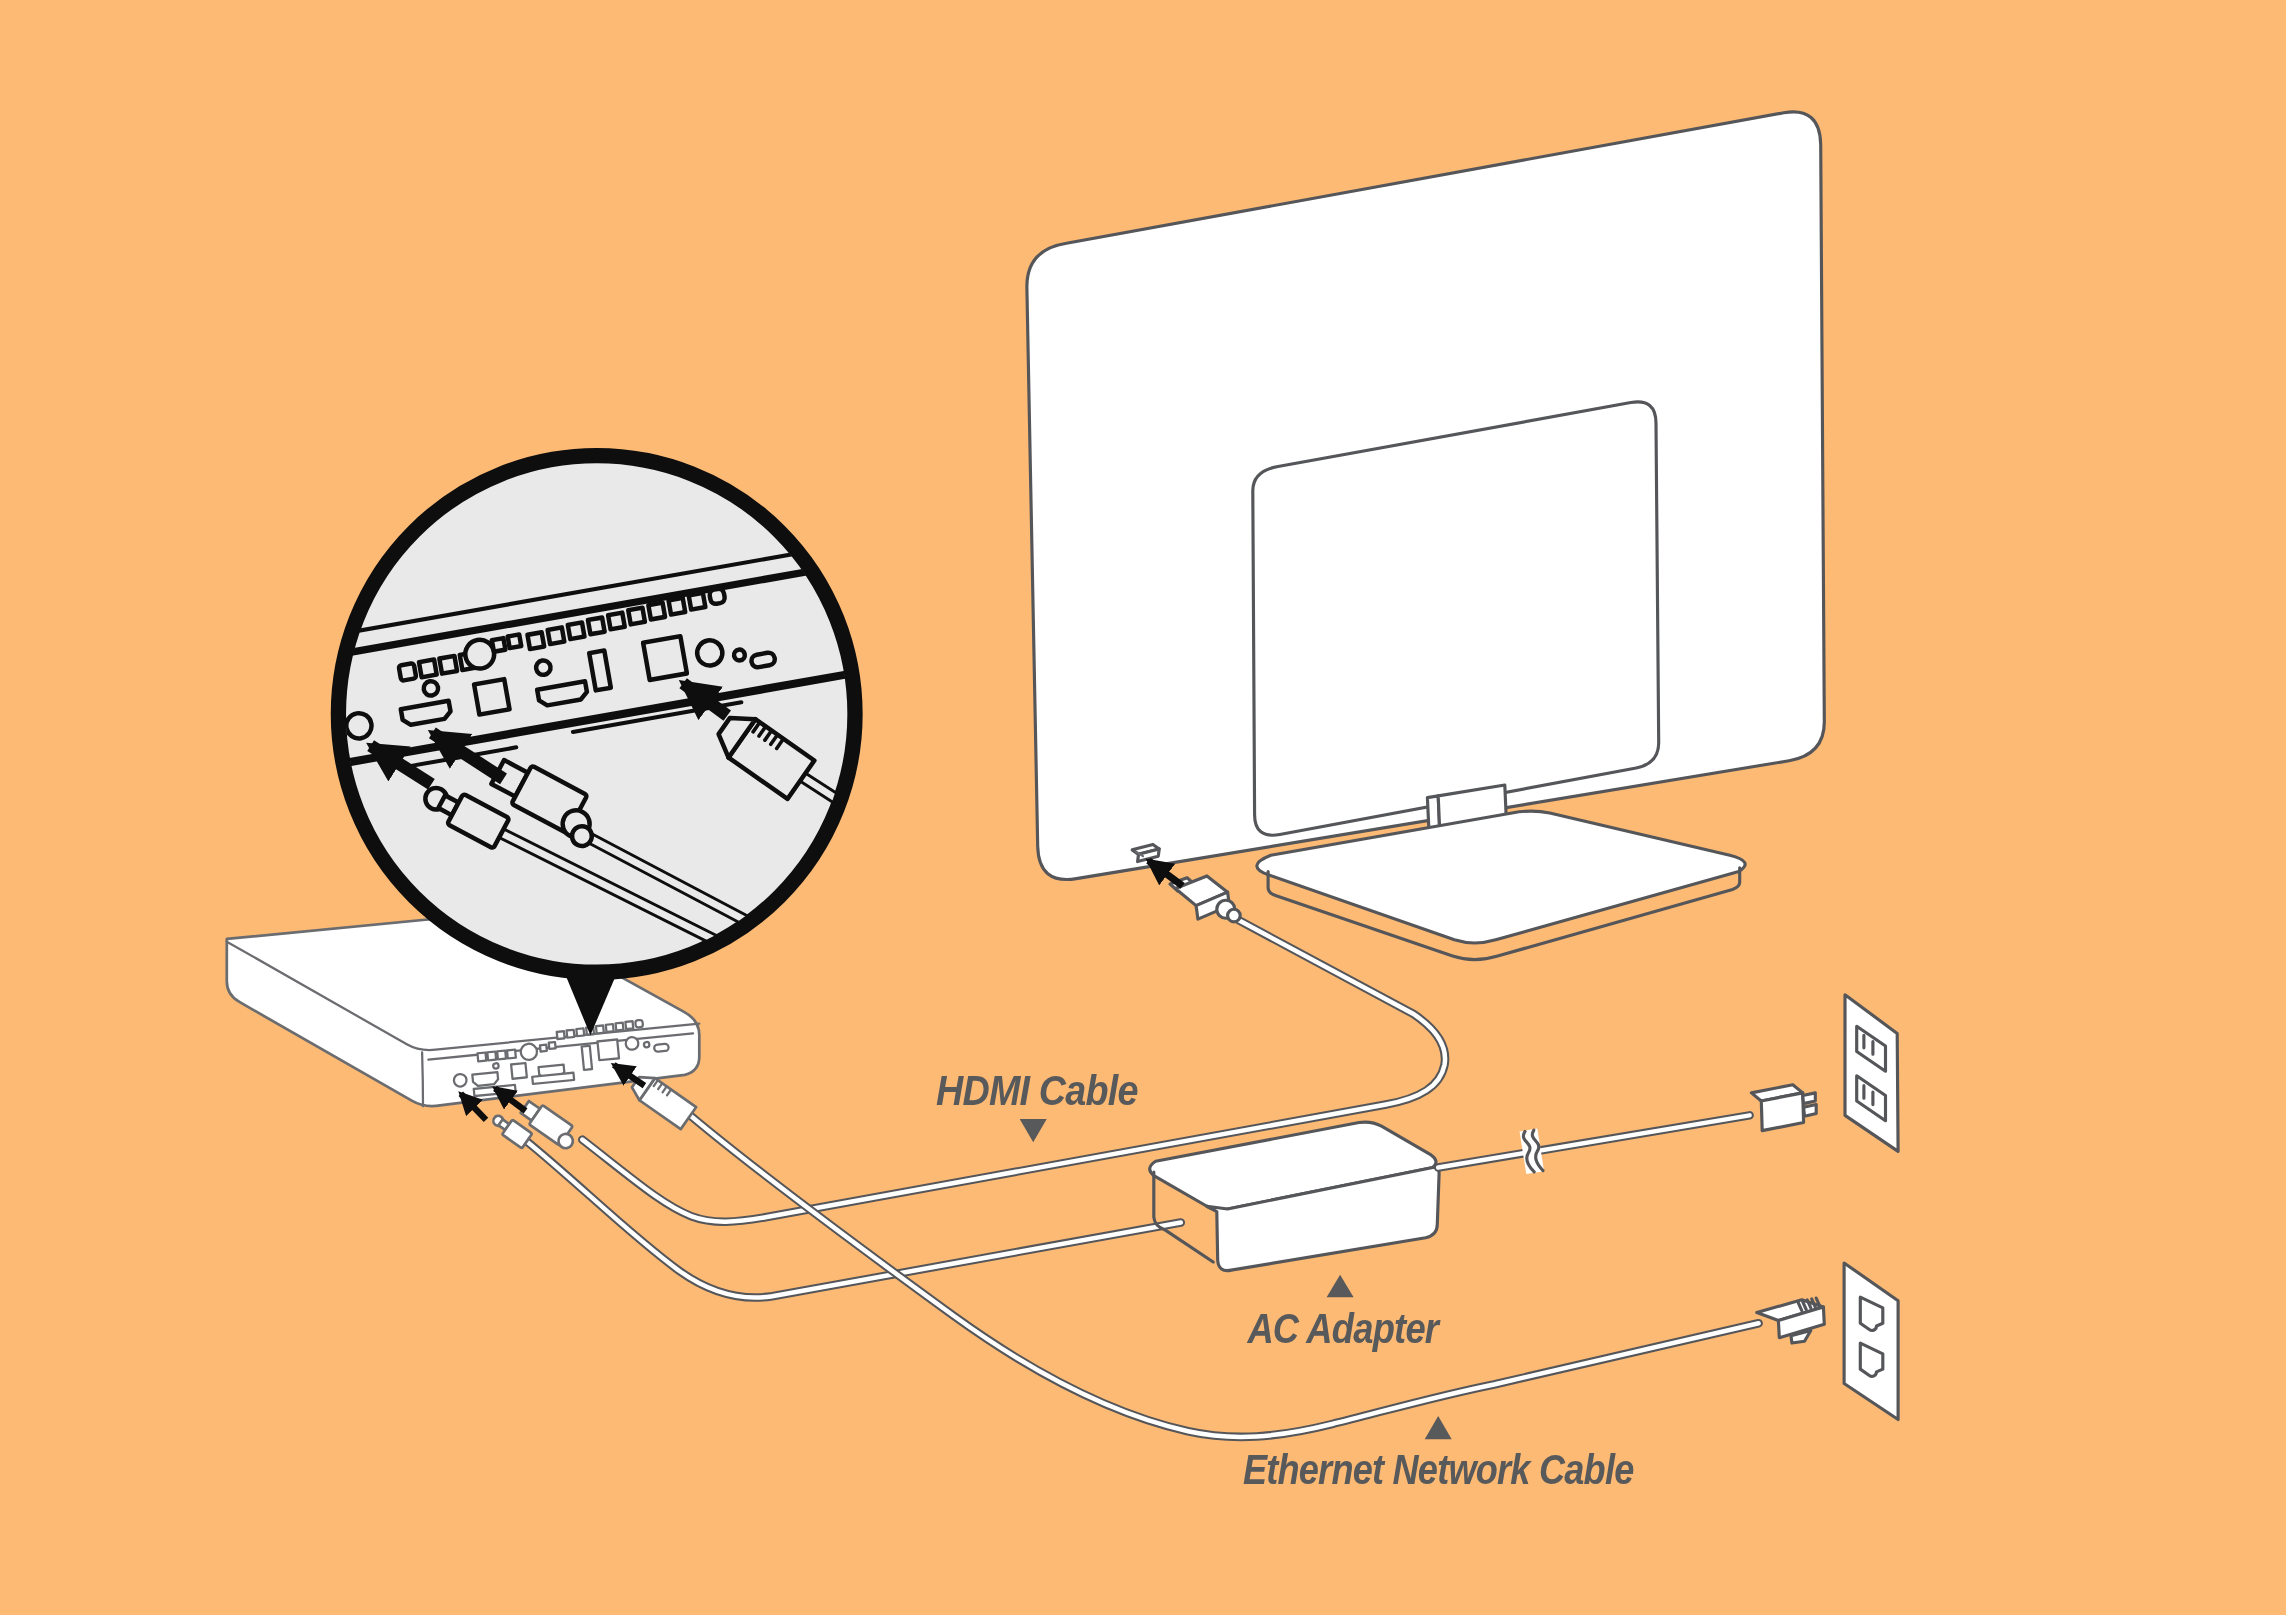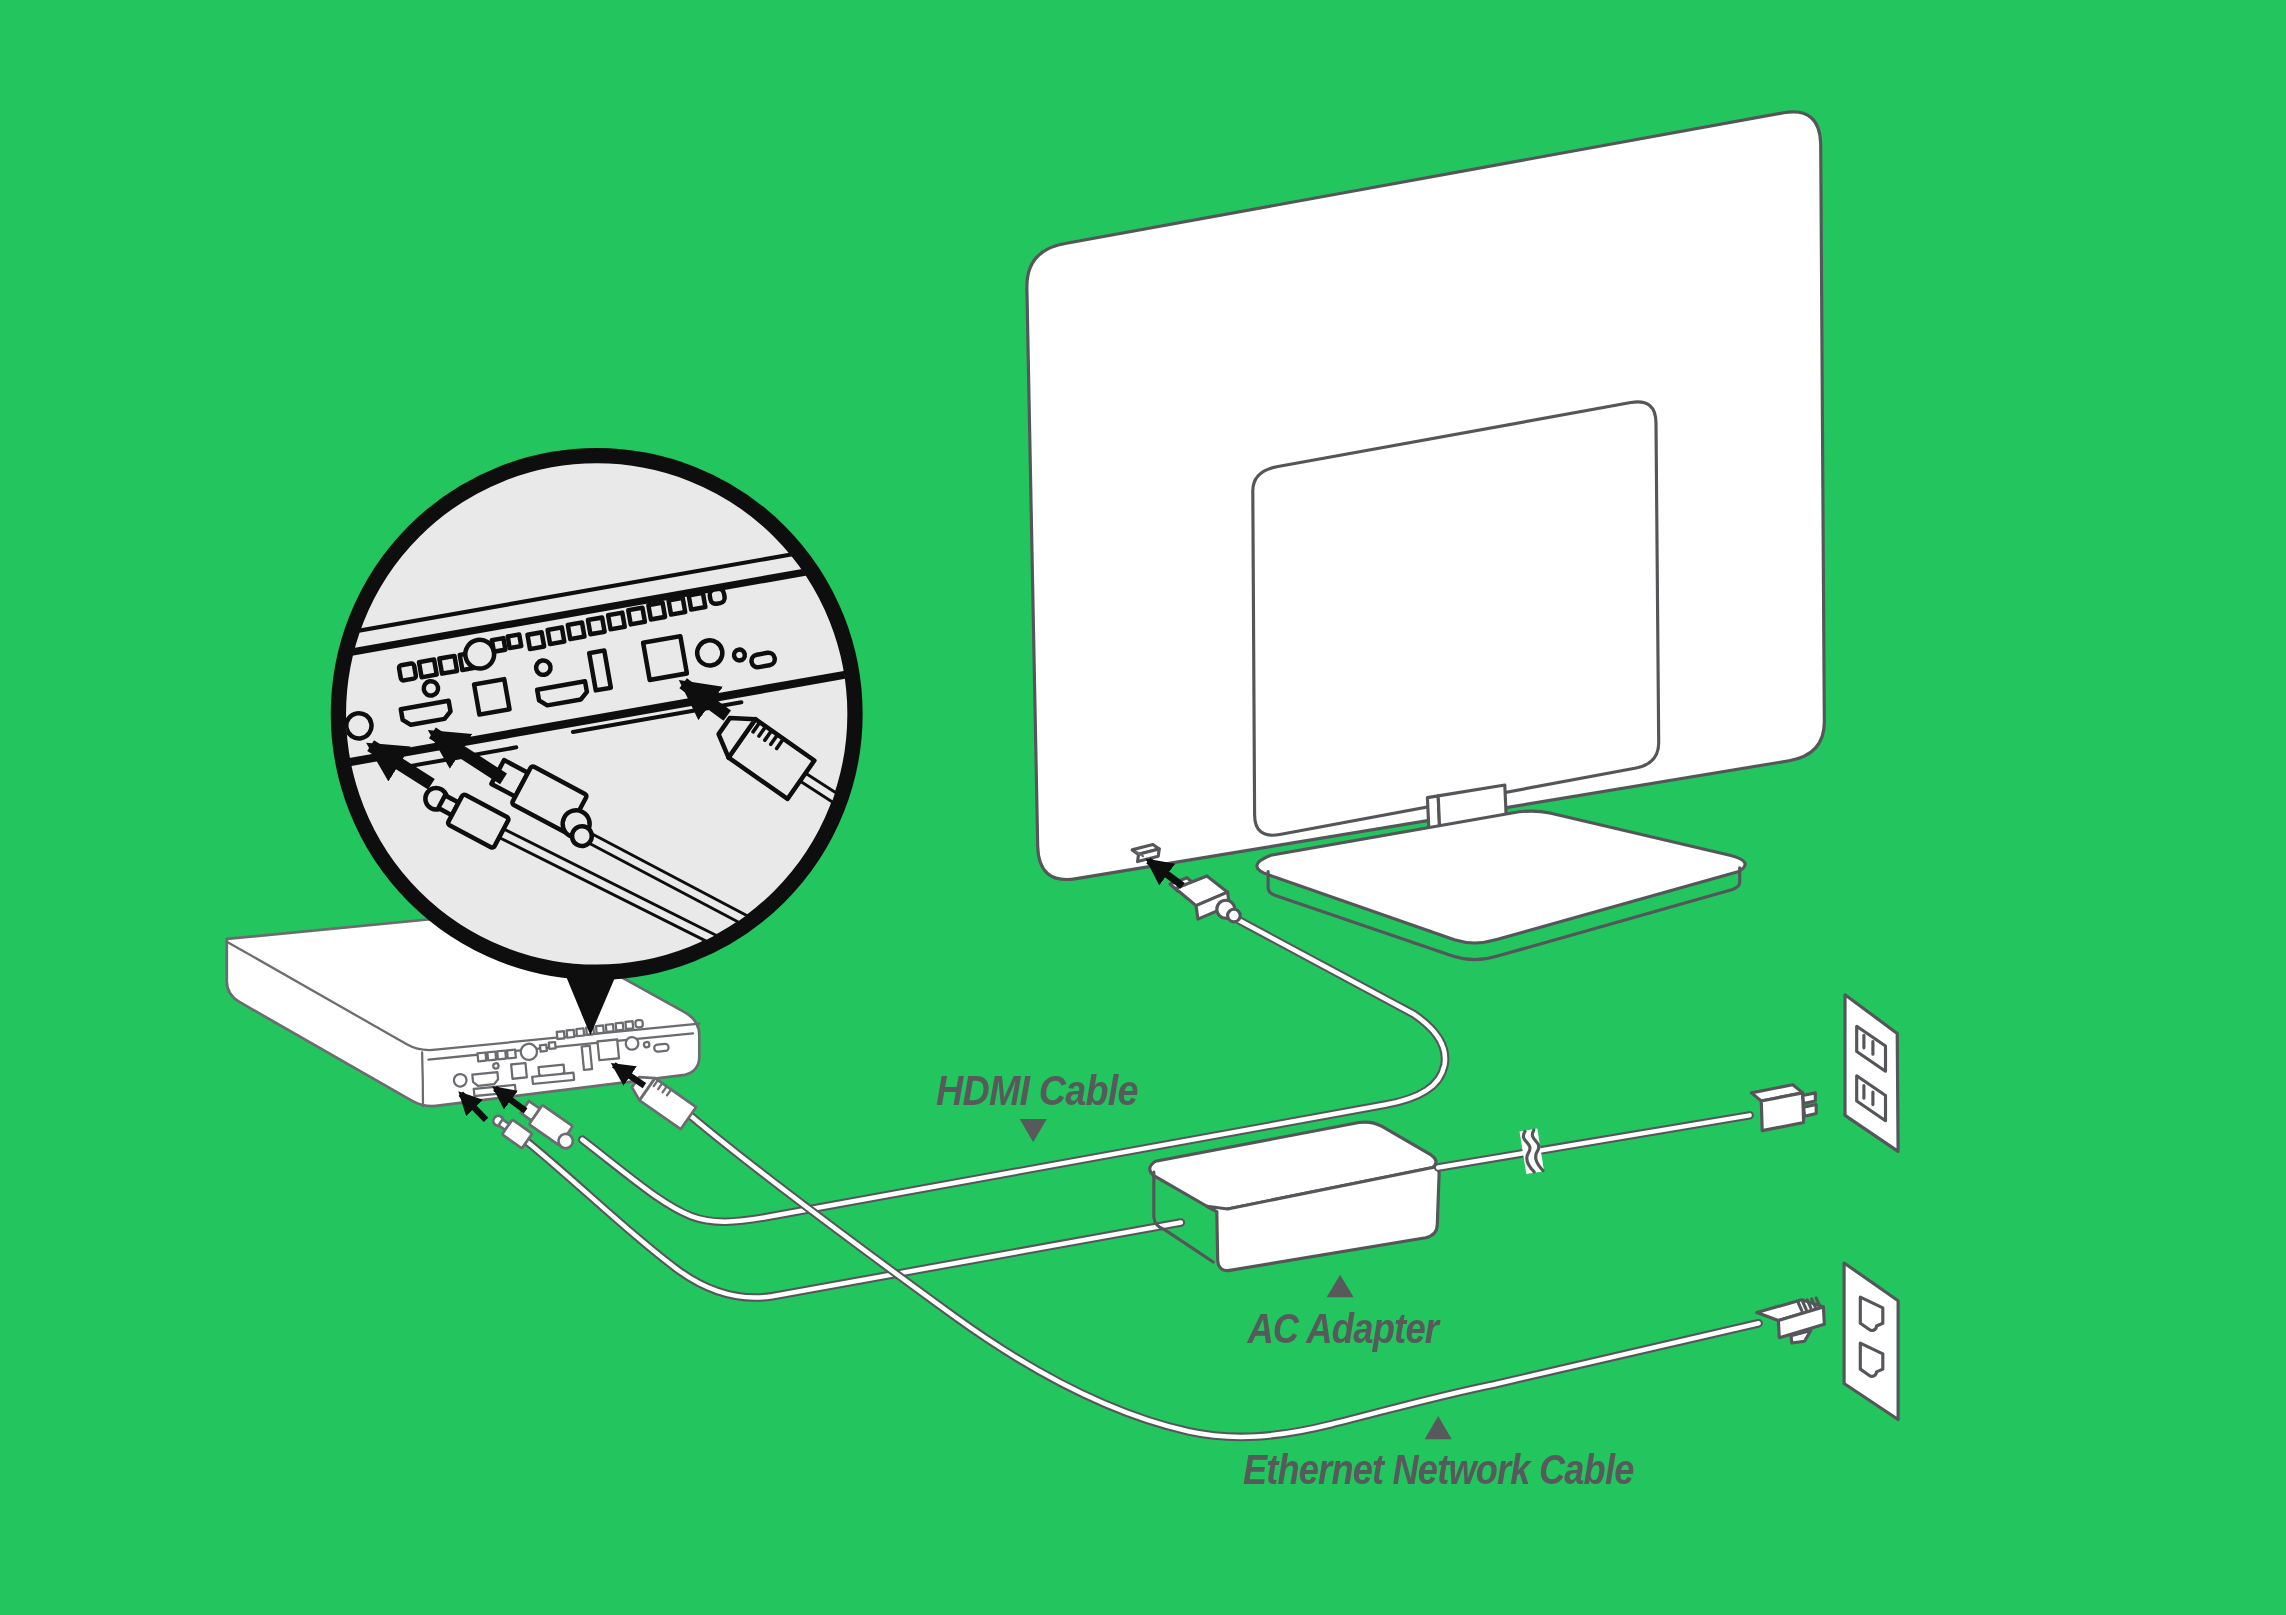--- a/index.html
+++ b/index.html
@@ -1,16 +1,16 @@
 <!DOCTYPE html>
 <html style="font-size:14.4px"><head>
 <meta charset="utf-8">
 <style>
   html,body{margin:0;padding:0;background:#ffffff;}
-  .stage{position:relative;width:2286px;height:1616px;background:#22c55e;overflow:hidden;}
+  .stage{position:relative;width:2286px;height:1616px;background:#fdba74;overflow:hidden;}
   svg{display:block;}
   .thin  {stroke:#55565a;stroke-width:3.5;fill:#ffffff;stroke-linejoin:round;}
   .thinNF{stroke:#55565a;stroke-width:3.5;fill:none;stroke-linejoin:round;stroke-linecap:round;}
   .dev   {stroke:#6b6c70;stroke-width:3;fill:#ffffff;stroke-linejoin:round;}
   .devNF {stroke:#6b6c70;stroke-width:2.5;fill:none;stroke-linejoin:round;stroke-linecap:round;}
   .devP  {stroke:#6b6c70;stroke-width:2.5;fill:#ffffff;stroke-linejoin:round;}
   .cableD{stroke:#55565a;stroke-width:9.5;fill:none;stroke-linecap:round;}
   .cableW{stroke:#ffffff;stroke-width:5;fill:none;stroke-linecap:round;}
   .blk   {fill:#0e0e0e;}
   .mg    {stroke:#0e0e0e;fill:none;stroke-linecap:round;}

